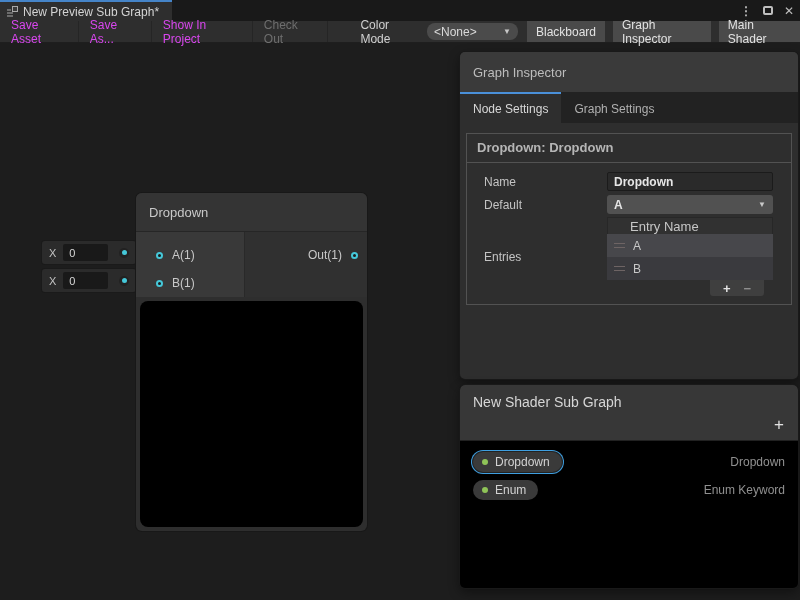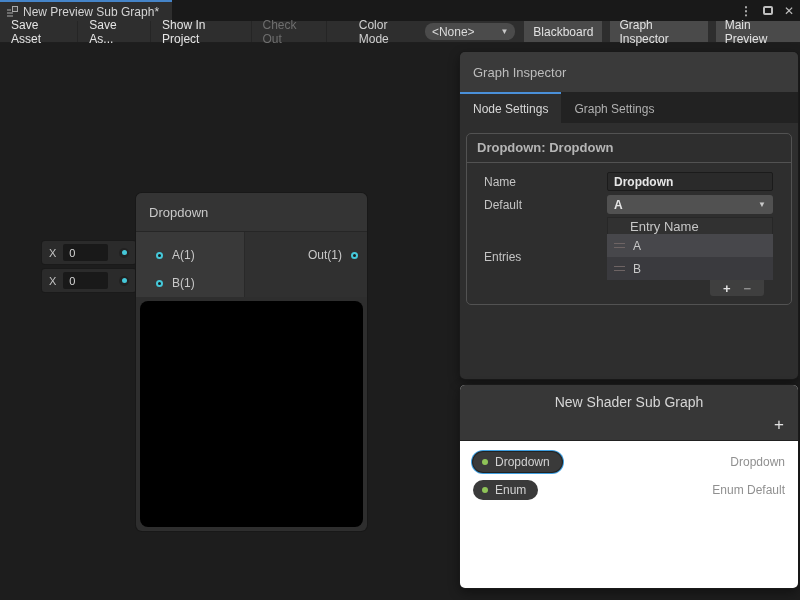--- a/index.html
+++ b/index.html
@@ -22,21 +22,21 @@
   .kebab { font-size:12px; font-weight:bold; line-height:1; }
   .maxbox { width:10px; height:9px; border:2px solid #bfbfbf; border-radius:2px; display:inline-block; }
   .closex { font-size:12px; line-height:1; }
 
   
   .toolbar {
     position:absolute; top:21px; left:0; right:0; height:22px;
     background:#2e2e2e; border-bottom:1px solid #1e1e1e;
     display:flex; align-items:stretch; font-size:12px;
   }
-  .tb-btn { display:flex; align-items:center; padding:0 11px; color:#e5e5e5; border-right:1px solid #252525; }
+  .tb-btn { display:flex; align-items:center; padding:0 11px; color:#d946ef; border-right:1px solid #252525; }
   .tb-btn.disabled { color:#6e6e6e; }
   .tb-colormode { margin-left:32px; display:flex; align-items:center; color:#d0d0d0; }
   .tb-dropdown {
     margin-left:9px; align-self:center; width:97px; height:17px;
     background:#4b4b4b; border-radius:8px; display:flex; align-items:center;
     padding:0 7px; color:#dadada; font-size:12px;
   }
   .tb-dropdown .arrow, .dropdown-field .arrow { margin-left:auto; font-size:8px; color:#c8c8c8; font-weight:normal; }
   .tb-toggle { background:#4a4a4a; display:flex; align-items:center; padding:0 9px; color:#e2e2e2; margin-left:8px; }
   .tb-toggle.first { margin-left:9px; }
@@ -81,21 +81,21 @@
   .panel { position:absolute; border-radius:5px; box-shadow:0 0 0 1px #191919, 0 4px 12px rgba(0,0,0,.45); }
   #inspector { left:460px; top:52px; width:338px; height:327px; background:#2e2e2e; }
   .insp-header {
     height:40px; background:#3a3a3a; border-radius:5px 5px 0 0;
     display:flex; align-items:center; padding-left:13px; font-size:13px; color:#bdbdbd;
   }
   .insp-tabs { height:31px; background:#222222; display:flex; }
   .insp-tab { display:flex; align-items:center; padding:0 13px; font-size:12px; color:#b0b0b0; border-top:2px solid transparent; }
   .insp-tab.active { background:#2e2e2e; color:#d8d8d8; border-top-color:#4a90d9; }
 
-  .section { margin:10px 6px 0; border:1px solid #525252; border-radius:5px; padding-bottom:8px; }
+  .section { margin:10px 6px 0; border:1px solid #525252; border-radius:0; padding-bottom:8px; }
   .section-title { padding:6px 10px 7px; font-size:13px; font-weight:bold; color:#b5b5b5; border-bottom:1px solid #525252; }
   .prop-row { display:flex; align-items:center; margin-top:9px; padding:0 18px 0 6px; }
   .prop-row.tight { margin-top:4px; }
   .prop-row.table-row { margin-top:3px; align-items:center; }
   .prop-label { width:134px; flex:none; font-size:12px; color:#c4c4c4; padding-left:11px; }
   .prop-value { flex:1; min-width:0; }
   .text-field {
     height:19px; background:#2a2a2a; border:1px solid #1b1b1b; border-radius:2px;
     display:flex; align-items:center; padding-left:6px; font-size:12px; font-weight:bold; color:#e6e6e6;
   }
@@ -112,21 +112,21 @@
   .handle { width:11px; margin:0 8px 0 7px; display:flex; flex-direction:column; gap:3px; }
   .handle i { height:1px; background:#6e6464; display:block; }
   .entry-footer {
     width:54px; height:16px; background:#3f3f3f; border-radius:0 0 3px 3px;
     margin-left:auto; margin-right:9px; display:flex; align-items:center; justify-content:space-evenly;
     font-size:13px; font-weight:bold;
   }
   .plus-label { color:#e4e4e4; } .minus-label { color:#8e8e8e; }
 
   
-  #blackboard { left:460px; top:385px; width:338px; height:203px; background:#ffffff;text-align:center; }
+  #blackboard { left:460px; top:385px; width:338px; height:203px; background:#000000; }
   .bb-header { height:56px; background:#373737; border-radius:5px 5px 0 0; border-bottom:1px solid #212121; position:relative; padding:9px 13px 0; }
   .bb-title { font-size:14px; color:#d6d6d6; }
   .bb-sub { margin-top:5px; font-size:11px; color:#7a7a7a; }
   .bb-plus { position:absolute; right:14px; bottom:7px; font-size:17px; line-height:1; color:#e2e2e2; }
   .bb-rows { padding-top:7px; }
   .bb-row { height:28px; display:flex; align-items:center; padding:0 13px; }
   .pill {
     display:flex; align-items:center; gap:7px; background:#3a3a3a;
     border-radius:11px; padding:3px 12px 3px 9px; font-size:12px; color:#d2d2d2;
   }
@@ -159,21 +159,21 @@
   <div class="tb-btn">Save As...</div>
   <div class="tb-btn">Show In Project</div>
   <div class="tb-btn disabled">Check Out</div>
   <div class="tb-colormode">Color Mode</div>
   <div class="tb-dropdown">
     <span>&lt;None&gt;</span>
     <span class="arrow">▼</span>
   </div>
   <div class="tb-toggle first">Blackboard</div>
   <div class="tb-toggle">Graph Inspector</div>
-  <div class="tb-toggle">Main Preview</div>
+  <div class="tb-toggle">Main Shader</div>
 </div>
 
 <div class="edge" id="edge-a"></div>
 <div class="edge" id="edge-b"></div>
 
 <div class="inline-widget" id="widget-a">
   <span class="axis">X</span>
   <span class="num-field">0</span>
   <span class="conn-dot"></span>
 </div>
@@ -274,16 +274,16 @@
         <span class="pill-dot"></span>
         <span>Dropdown</span>
       </div>
       <span class="bb-type">Dropdown</span>
     </div>
     <div class="bb-row">
       <div class="pill">
         <span class="pill-dot"></span>
         <span>Enum</span>
       </div>
-      <span class="bb-type">Enum Default</span>
+      <span class="bb-type">Enum Keyword</span>
     </div>
   </div>
 </div>
 
 </body></html>

